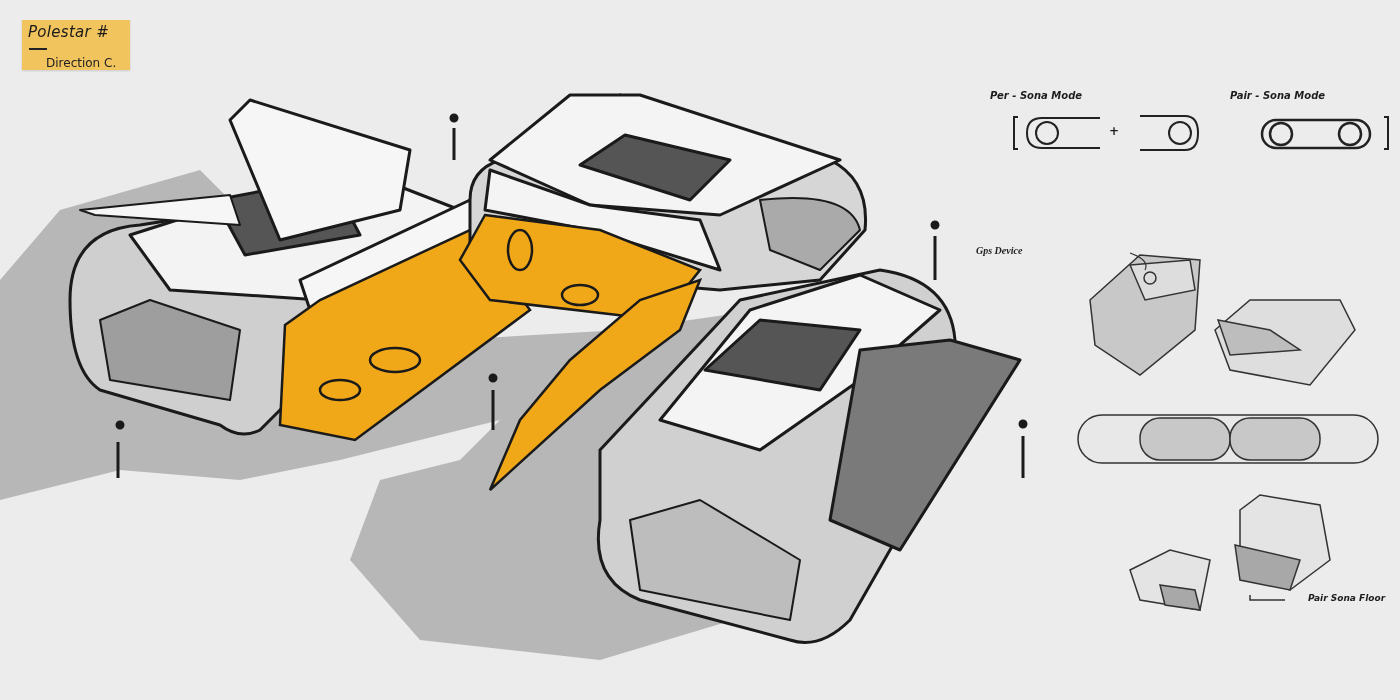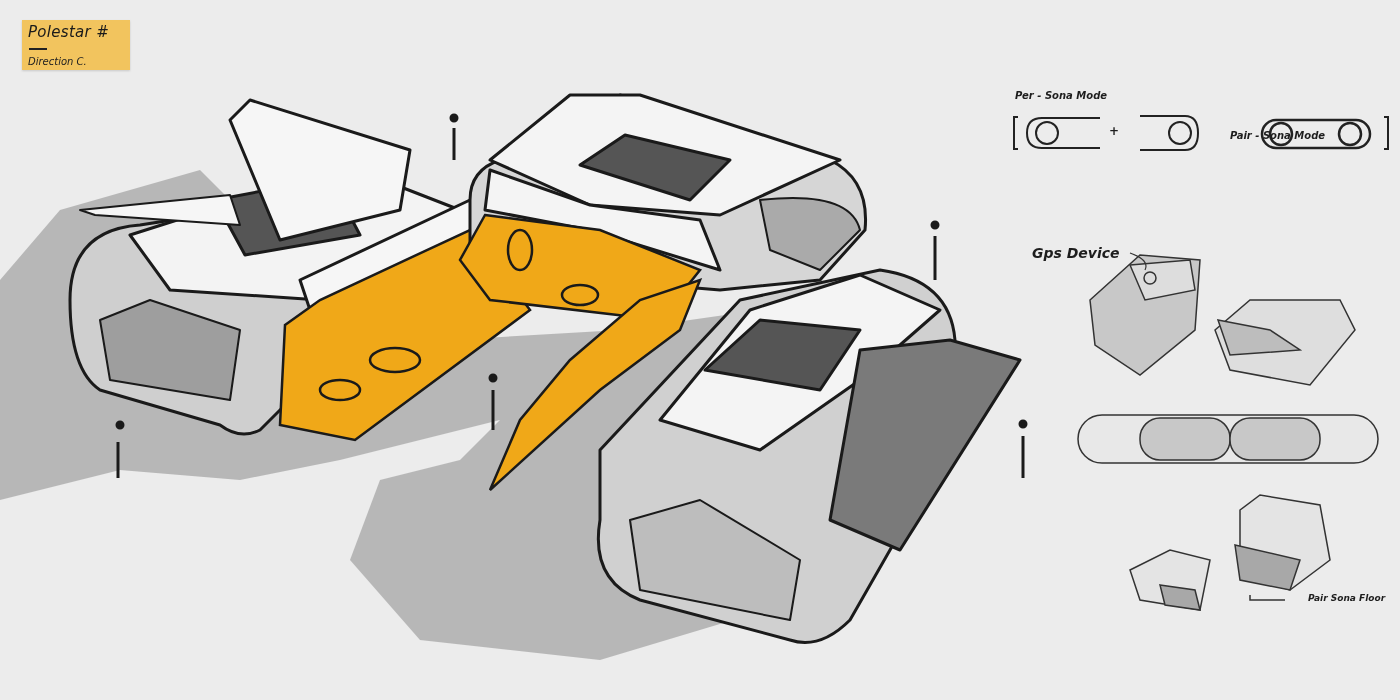--- a/index.html
+++ b/index.html
@@ -2,21 +2,21 @@
 <html><head>
 <meta charset="utf-8">
 <style>
   html, body { margin:0; padding:0; }
   body { width:1400px; height:700px; overflow:hidden; background:#ebebeb; font-family:"DejaVu Sans", sans-serif; }
   #board { position:relative; width:1400px; height:700px; background:#ececec; overflow:hidden; }
   #board svg.main { position:absolute; left:0; top:0; }
   .sticky { position:absolute; left:22px; top:20px; width:108px; height:50px; background:#f2c45e; box-shadow:0 1px 2px rgba(0,0,0,.15); }
   .sticky .t { position:absolute; left:6px; top:3px; font-family:"DejaVu Sans", sans-serif; font-size:15px; font-weight:normal; color:#1a1a1a; letter-spacing:0.3px; font-style:italic; }
   .sticky .rule { position:absolute; left:7px; top:28px; width:18px; height:2px; background:#222; }
-  .sticky .s { position:absolute; left:6px; top:36px; font-size:10px; color:#222; font-style:italic; }
+  .sticky .s { position:absolute; left:24px; top:36px; font-size:12px; color:#222; }
   .label { position:absolute; font-size:10px; color:#1d1d1d; font-style:italic; font-weight:bold; white-space:nowrap; }
 </style>
 </head>
 <body>
 
 <div id="board">
 
   <svg class="main" width="1400" height="700" viewBox="0 0 1400 700">
 
     <g opacity="0.55">
@@ -113,19 +113,19 @@
       <path d="M1130,253 Q1150,260 1145,270"></path>
     </g>
   </svg>
 
   <div class="sticky">
     <div class="t">Polestar #</div>
     <div class="rule"></div>
     <div class="s">Direction C.</div>
   </div>
 
-  <div class="label" style="left:1015px; top:90px;">Per -  Sona Mode</div>
+  <div class="label" style="left:990px; top:90px;">Per -  Sona Mode</div>
   <div class="label" style="left:1109px; top:124px; font-size:12px;">+</div>
-  <div class="label" style="left:1230px; top:90px;margin-top:40px;">Pair -  Sona Mode</div>
-  <div class="label" style="left:1032px; top:245px; font-size:14px;">Gps Device</div>
+  <div class="label" style="left:1230px; top:90px;">Pair -  Sona Mode</div>
+  <div class="label" style="left:976px; top:245px; font-size:10px;font-family:Liberation Serif, serif;">Gps Device</div>
   <div class="label" style="left:1297px; top:593px; font-size:9px;margin-left:11px;">Pair Sona Floor</div>
 
 </div>
 
 </body></html>

